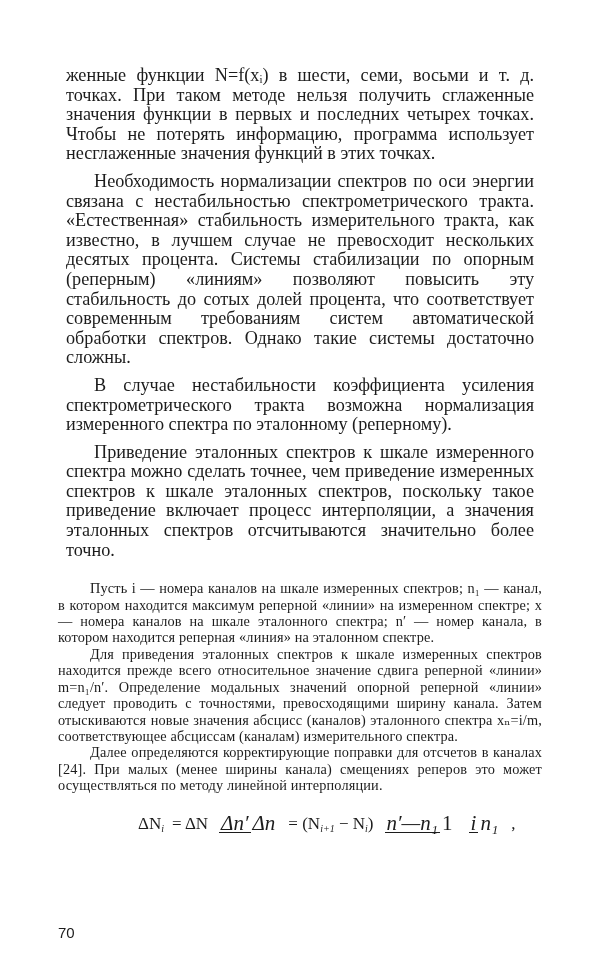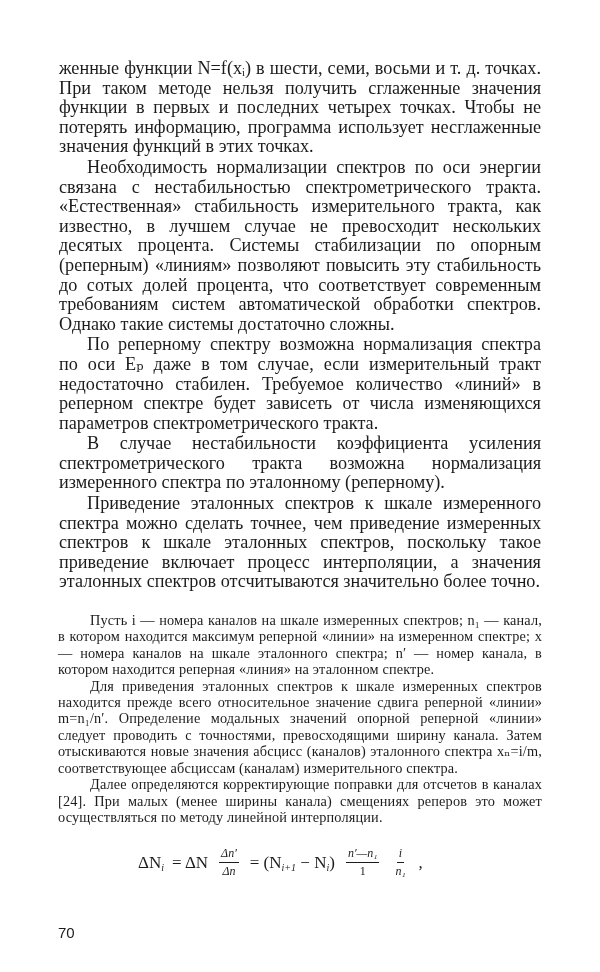--- a/index.html
+++ b/index.html
@@ -15,21 +15,21 @@
       color: #1c1c1c;
       font-family: "Liberation Serif", "DejaVu Serif", serif;
     }
     .page {
       position: absolute;
       left: 58px;
       top: 58px;
       width: 484px;
     }
     .body-text p {
-      margin: 1px;
+      margin: 8px;
       font-size: 18.2px;
       line-height: 19.6px;
       text-align: justify;
       text-align-last: auto;
       hyphens: manual;
     }
     .body-text p.indent {
       text-indent: 28px;
     }
     .small-text {
@@ -57,23 +57,23 @@
       position: absolute;
       left: 80px;
       top: 8px;
       display: flex;
       align-items: center;
       gap: 8px;
       white-space: nowrap;
     }
     .frac {
       display: inline-flex;
-      flex-direction: column;
+      flex-direction: row;
       align-items: center;
-      font-size: 12px;
+      font-size: 21px;
       line-height: 17px;
       margin: 0 3px;
     }
     .frac .num {
       border-bottom: 1px solid #1c1c1c;
       padding: 0 2px;
     }
     .frac .den {
       padding: 0 2px;
     }
@@ -88,21 +88,20 @@
       color: #1c1c1c;
     }
   </style>
 </head>
 <body>
 
 <div class="page">
   <div class="body-text">
     <p>женные функции N=f(xᵢ) в шести, семи, восьми и т. д. точках. При таком методе нельзя получить сглаженные значения функции в первых и последних четырех точках. Чтобы не потерять информацию, программа использует несглаженные значения функций в этих точках.</p>
     <p class="indent">Необходимость нормализации спектров по оси энергии связана с нестабильностью спектрометрического тракта. «Естественная» стабильность измерительного тракта, как известно, в лучшем случае не превосходит нескольких десятых процента. Системы стабилизации по опорным (реперным) «линиям» позволяют повысить эту стабильность до сотых долей процента, что соответствует современным требованиям систем автоматической обработки спектров. Однако такие системы достаточно сложны.</p>
-    <p class="indent">По реперному спектру возможна нормализация спектра по оси Eₚ даже в том случае, если измерительный тракт недостаточно стабилен. Требуемое количество «линий» в реперном спектре будет зависеть от числа изменяющихся параметров спектрометрического тракта.</p>
     <p class="indent">В случае нестабильности коэффициента усиления спектрометрического тракта возможна нормализация измеренного спектра по эталонному (реперному).</p>
     <p class="indent">Приведение эталонных спектров к шкале измеренного спектра можно сделать точнее, чем приведение измеренных спектров к шкале эталонных спектров, поскольку такое приведение включает процесс интерполяции, а значения эталонных спектров отсчитываются значительно более точно.</p>
   </div>
 
   <div class="small-text">
     <p class="first">Пусть i — номера каналов на шкале измеренных спектров; n₁ — канал, в котором находится максимум реперной «линии» на измеренном спектре; x — номера каналов на шкале эталонного спектра; n′ — номер канала, в котором находится реперная «линия» на эталонном спектре.</p>
     <p>Для приведения эталонных спектров к шкале измеренных спектров находится прежде всего относительное значение сдвига реперной «линии» m=n₁/n′. Определение модальных значений опорной реперной «линии» следует проводить с точностями, превосходящими ширину канала. Затем отыскиваются новые значения абсцисс (каналов) эталонного спектра xₙ=i/m, соответствующее абсциссам (каналам) измерительного спектра.</p>
     <p>Далее определяются корректирующие поправки для отсчетов в каналах [24]. При малых (менее ширины канала) смещениях реперов это может осуществляться по методу линейной интерполяции.</p>
   </div>
 

